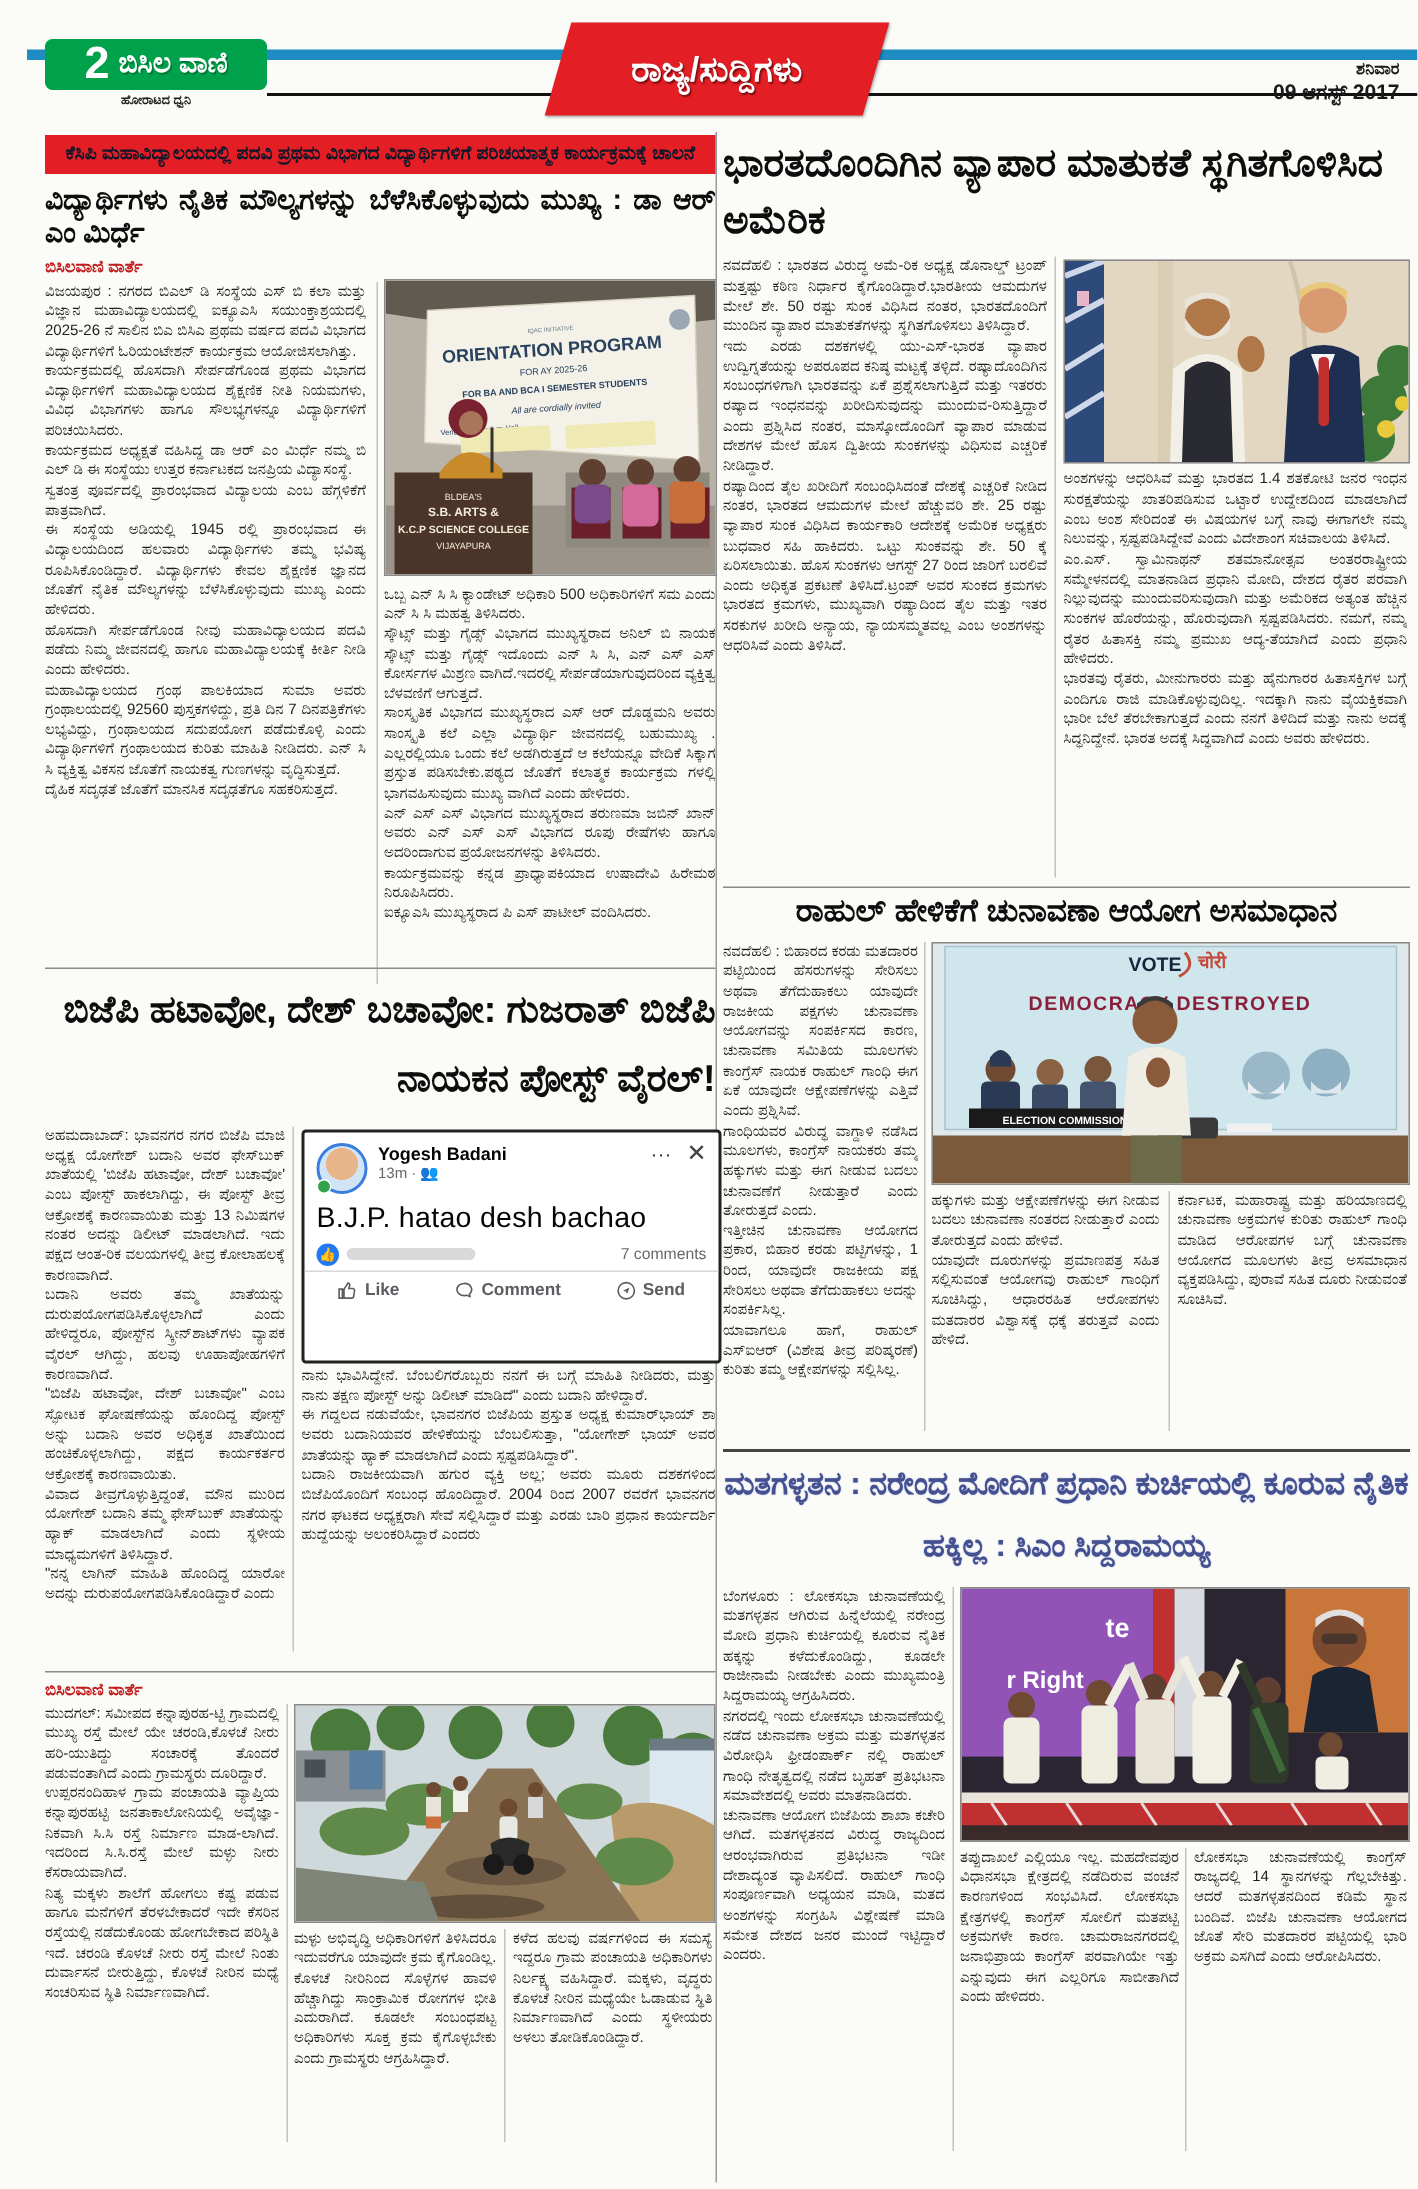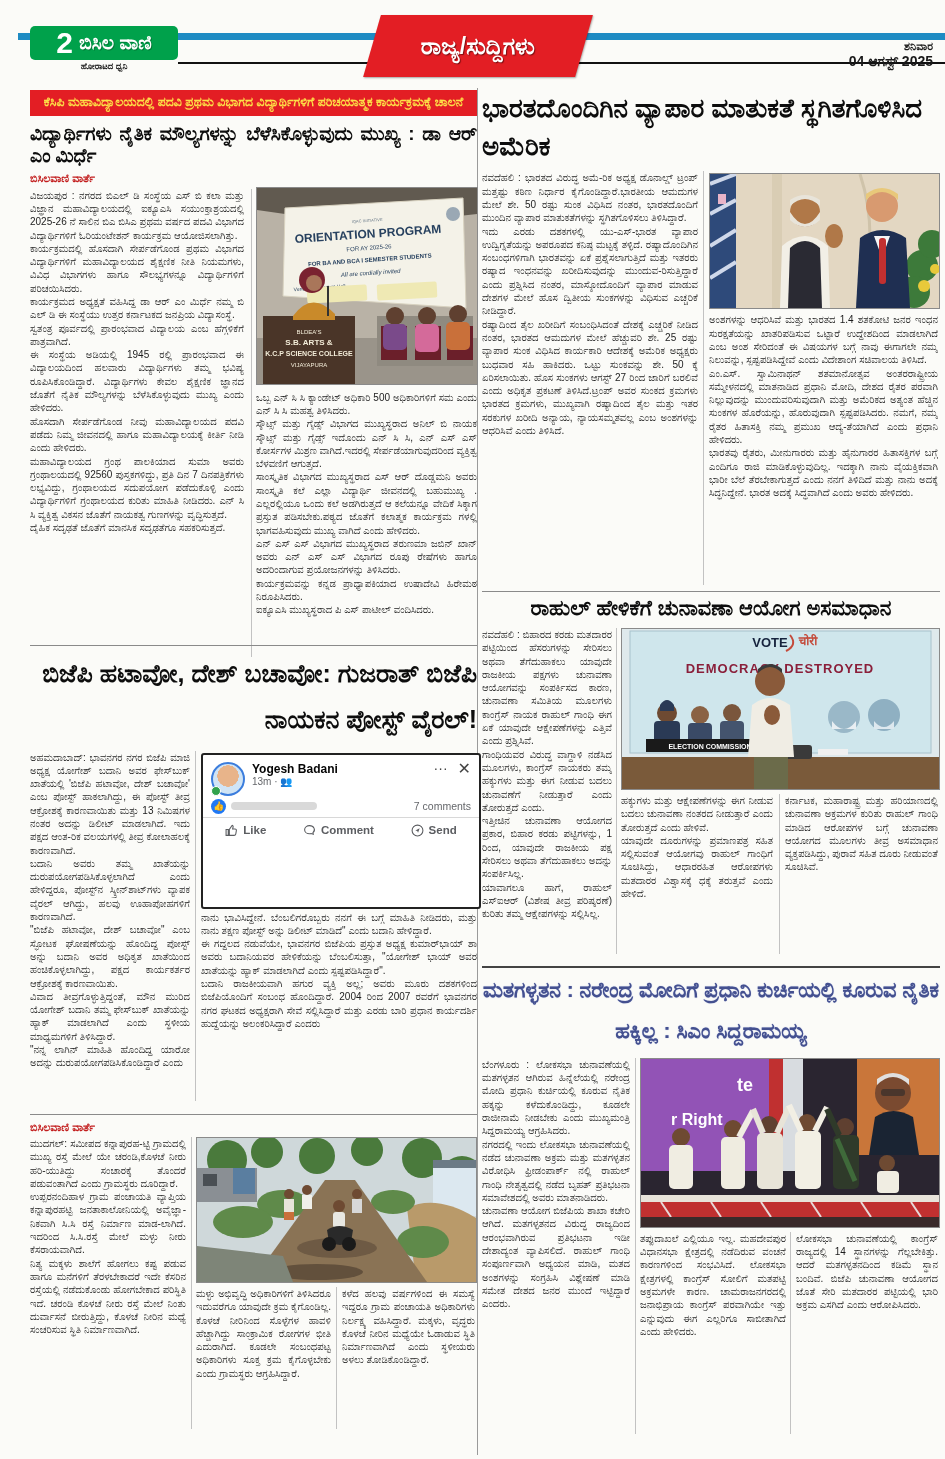--- a/index.html
+++ b/index.html
@@ -15,21 +15,21 @@
   #section-banner{left:372px;top:15px;width:212px;height:62px;background:#e31e24;transform:skewX(-16deg);z-index:4;display:flex;align-items:center;justify-content:center;box-shadow:1px 1px 2px rgba(0,0,0,.35);}
   #section-banner span{transform:skewX(16deg);color:#fff;font-size:23px;font-weight:bold;text-shadow:1px 1px 1px #7a0d10;}
   #date-block{right:12px;top:40px;text-align:right;line-height:1.15;}
   #date-block .day{font-size:11px;font-weight:bold;}
   #date-block .date{font-size:14px;font-weight:bold;}
   
   #vdivider{left:477px;top:88px;bottom:4px;width:1px;background:#9a9a9a;}
   .hrule{background:#8a8a8a;height:1px;}
   
   .art{position:absolute;}
-  .kicker{background:#e31e24;color:#fde047;font-weight:bold;font-size:12.5px;text-align:center;padding:5px 4px;line-height:1.25;}
+  .kicker{background:#e31e24;color:#0f172a;font-weight:bold;font-size:12.5px;text-align:center;padding:5px 4px;line-height:1.25;}
   .hl{font-weight:bold;color:#0d0d0d;}
   .byline{color:#c21d1d;font-weight:bold;font-size:11px;}
   .bodytext{position:absolute;font-size:10px;line-height:1.33;text-align:justify;white-space:pre-line;overflow:hidden;color:#1c1c1c;}
   .photo{position:absolute;border:1px solid #8a8a8a;background:#d8d4cc;overflow:hidden;}
   .colrule{position:absolute;width:1px;background:#c2c2c2;}
   
   #fb-card{position:absolute;background:#fff;border:2px solid #222;border-radius:3px;overflow:hidden;}
   #fb-head{display:flex;align-items:flex-start;padding:7px 8px 0 8px;position:relative;}
   #fb-avatar{width:30px;height:30px;border-radius:50%;background:radial-gradient(circle at 50% 40%,#e8b48a 0 45%,#d0e4f5 46% 100%);border:2px solid #3b7ddd;position:relative;flex:0 0 auto;}
   #fb-avatar .dot{position:absolute;left:-2px;bottom:-2px;width:8px;height:8px;border-radius:50%;background:#31a24c;border:1.5px solid #fff;}
@@ -60,21 +60,21 @@
 <div class="abs" id="logo-box">
   <span class="pnum">2</span>
   <span class="pname">ಬಿಸಿಲ ವಾಣಿ</span>
 </div>
 <div class="abs" id="tagline">ಹೋರಾಟದ ಧ್ವನಿ</div>
 <div class="abs" id="section-banner">
   <span>ರಾಜ್ಯ/ಸುದ್ದಿಗಳು</span>
 </div>
 <div class="abs" id="date-block">
   <div class="day">ಶನಿವಾರ</div>
-  <div class="date">04 ಆಗಸ್ಟ್ 2025</div>
+  <div class="date">09 ಆಗಸ್ಟ್ 2017</div>
 </div>
 
 <div class="abs" id="vdivider"></div>
 
 <div class="art" style="left:30px;top:90px;width:447px;height:553px;">
   <div class="kicker">ಕೆಸಿಪಿ ಮಹಾವಿದ್ಯಾಲಯದಲ್ಲಿ ಪದವಿ ಪ್ರಥಮ ವಿಭಾಗದ ವಿದ್ಯಾರ್ಥಿಗಳಿಗೆ ಪರಿಚಯಾತ್ಮಕ ಕಾರ್ಯಕ್ರಮಕ್ಕೆ ಚಾಲನೆ</div>
   <div class="hl" id="a1-hl">ವಿದ್ಯಾರ್ಥಿಗಳು ನೈತಿಕ ಮೌಲ್ಯಗಳನ್ನು ಬೆಳೆಸಿಕೊಳ್ಳುವುದು ಮುಖ್ಯ : ಡಾ ಆರ್ ಎಂ ಮಿರ್ಧೆ</div>
   <div class="byline" style="margin-top:5px;">ಬಿಸಿಲವಾಣಿ ವಾರ್ತೆ</div>
   <div style="position:relative;height:474px;">
     <div class="bodytext" style="left:0;top:4px;width:214px;height:468px;">ವಿಜಯಪುರ : ನಗರದ ಬಿಎಲ್ ಡಿ ಸಂಸ್ಥೆಯ ಎಸ್ ಬಿ ಕಲಾ ಮತ್ತು ವಿಜ್ಞಾನ ಮಹಾವಿದ್ಯಾಲಯದಲ್ಲಿ ಐಕ್ಯೂಎಸಿ ಸಯುಂಕ್ತಾಶ್ರಯದಲ್ಲಿ 2025-26 ನೆ ಸಾಲಿನ ಬಿಎ ಬಿಸಿಎ ಪ್ರಥಮ ವರ್ಷದ ಪದವಿ ವಿಭಾಗದ ವಿದ್ಯಾರ್ಥಿಗಳಿಗೆ ಓರಿಯಂಟೇಶನ್ ಕಾರ್ಯಕ್ರಮ ಆಯೋಜಿಸಲಾಗಿತ್ತು.
@@ -243,20 +243,21 @@
           </div>
         <div>
           <div id="fb-name">Yogesh Badani</div>
           <div id="fb-sub"><span>13m</span> · <span>👥</span></div>
         </div>
         <div id="fb-actions-top">
           <span>···</span>
           <span style="font-size:16px;">✕</span>
         </div>
       </div>
+      <div id="fb-text">B.J.P. hatao desh bachao</div>
       <div id="fb-meta">
         <div id="fb-reaction">👍</div>
         <div id="fb-blur"></div>
         <div id="fb-comments">7 comments</div>
       </div>
       <div id="fb-btns">
         <div class="fb-btn">
           <svg width="13" height="13" viewBox="0 0 24 24">
               <path d="M2 10h4v11H2zM8 21h9a3 3 0 0 0 3-3l1-6a2.4 2.4 0 0 0-2.4-2.7H14l1-4.2A2 2 0 0 0 13 2.6L8 10z" fill="none" stroke="#5b5d61" stroke-width="2"></path>
             </svg>

